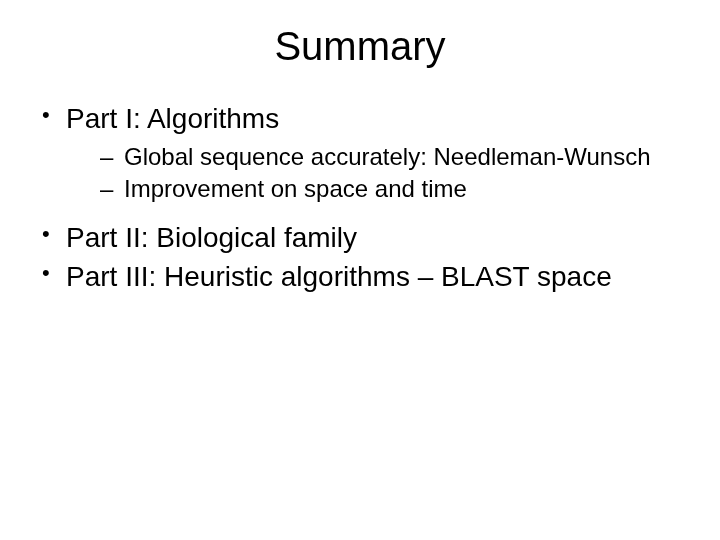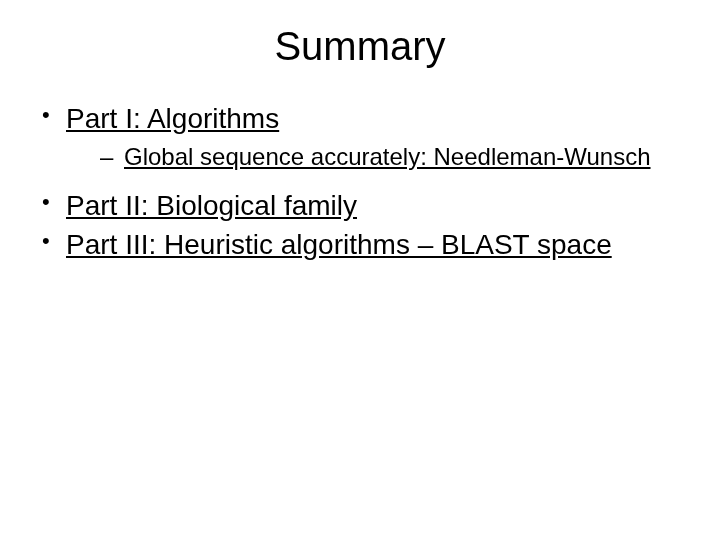--- a/index.html
+++ b/index.html
@@ -27,21 +27,20 @@
     list-style: none;
     padding: 0;
     margin: 0;
   }
   ul.level1 > li {
     font-size: 28px;
     margin: 4px 0 4px 0;
     padding-left: 30px;
     position: relative;
     line-height: 1.25;
-    text-decoration: underline;
   }
   ul.level1 > li::before {
     content: "•";
     position: absolute;
     left: 6px;
     top: 0;
     font-size: 22px;
   }
   ul.level2 {
     list-style: none;
@@ -67,20 +66,21 @@
 
 <div class="slide">
   <h1 class="title">Summary</h1>
 
   <ul class="level1">
 
     <li>
       <span>Part I: Algorithms</span>
       <ul class="level2">
         <li>Global sequence accurately: Needleman-Wunsch</li>
+        <li>Improvement on space and time</li>
       </ul>
     </li>
 
     <li>
       <span>Part II: Biological family</span>
     </li>
 
     <li>
       <span>Part III: Heuristic algorithms – BLAST space</span>
     </li>

